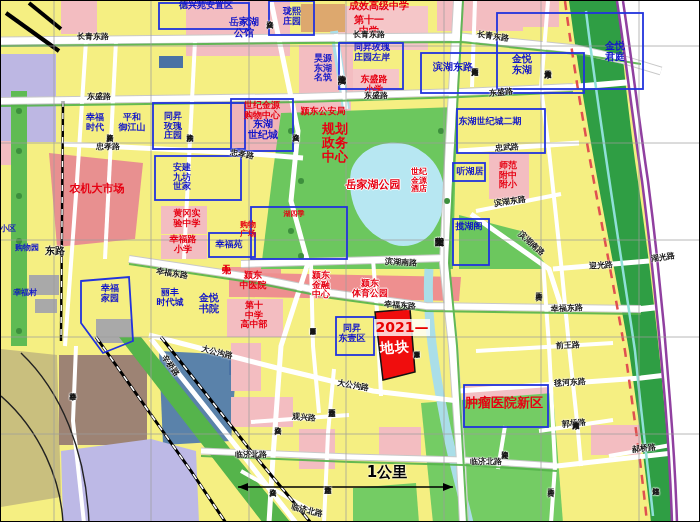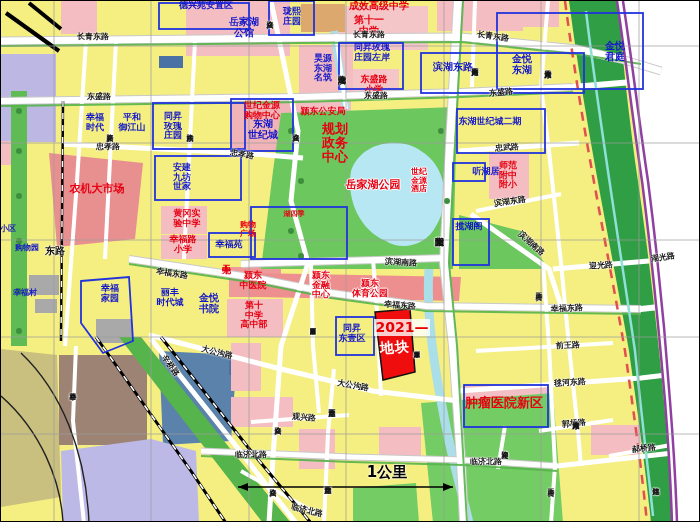--- a/index.html
+++ b/index.html
@@ -244,21 +244,21 @@
 御江山</div>
       <div class="lbl blue" style="left: 172px; top: 126px; font-size: 9px;">同昇
 玫瑰
 庄园</div>
       <div class="lbl blue" style="left: 262px; top: 129px; font-size: 10px;">东湖
 世纪城</div>
       <div class="lbl blue" style="left: 181px; top: 177px; font-size: 9px;">安建
 九坊
 世家</div>
       <div class="lbl blue" style="left: 489px; top: 121px; font-size: 9px;">东湖世纪城二期</div>
-      <div class="lbl blue" style="left: 469px; top: 171px; font-size: 9px; margin-left: 16px;">听湖居</div>
+      <div class="lbl blue" style="left: 469px; top: 171px; font-size: 9px;">听湖居</div>
       <div class="lbl blue" style="left: 468px; top: 226px; font-size: 9px;">揽湖阁</div>
       <div class="lbl blue" style="left: 228px; top: 244px; font-size: 9px;">幸福苑</div>
       <div class="lbl blue" style="left: 169px; top: 297px; font-size: 9px;">丽丰
 时代城</div>
       <div class="lbl blue" style="left: 208px; top: 303px; font-size: 10px;">金悦
 书院</div>
       <div class="lbl blue" style="left: 109px; top: 293px; font-size: 9px;">幸福
 家园</div>
       <div class="lbl blue" style="left: 351px; top: 333px; font-size: 9px;">同昇
 东壹区</div>

